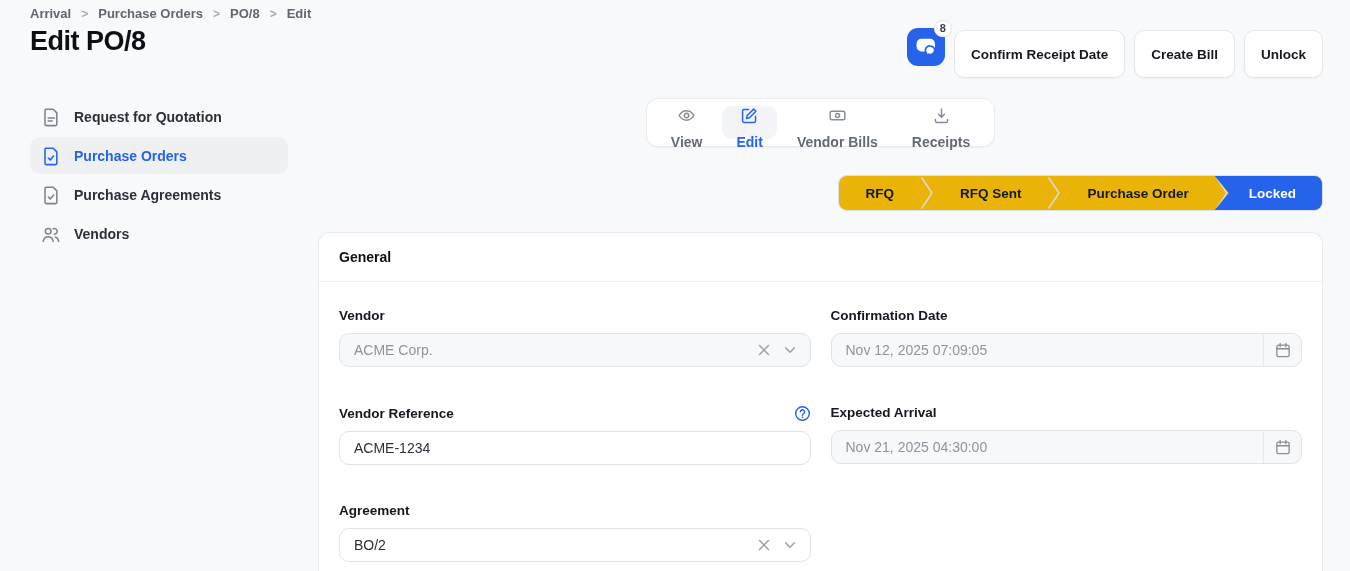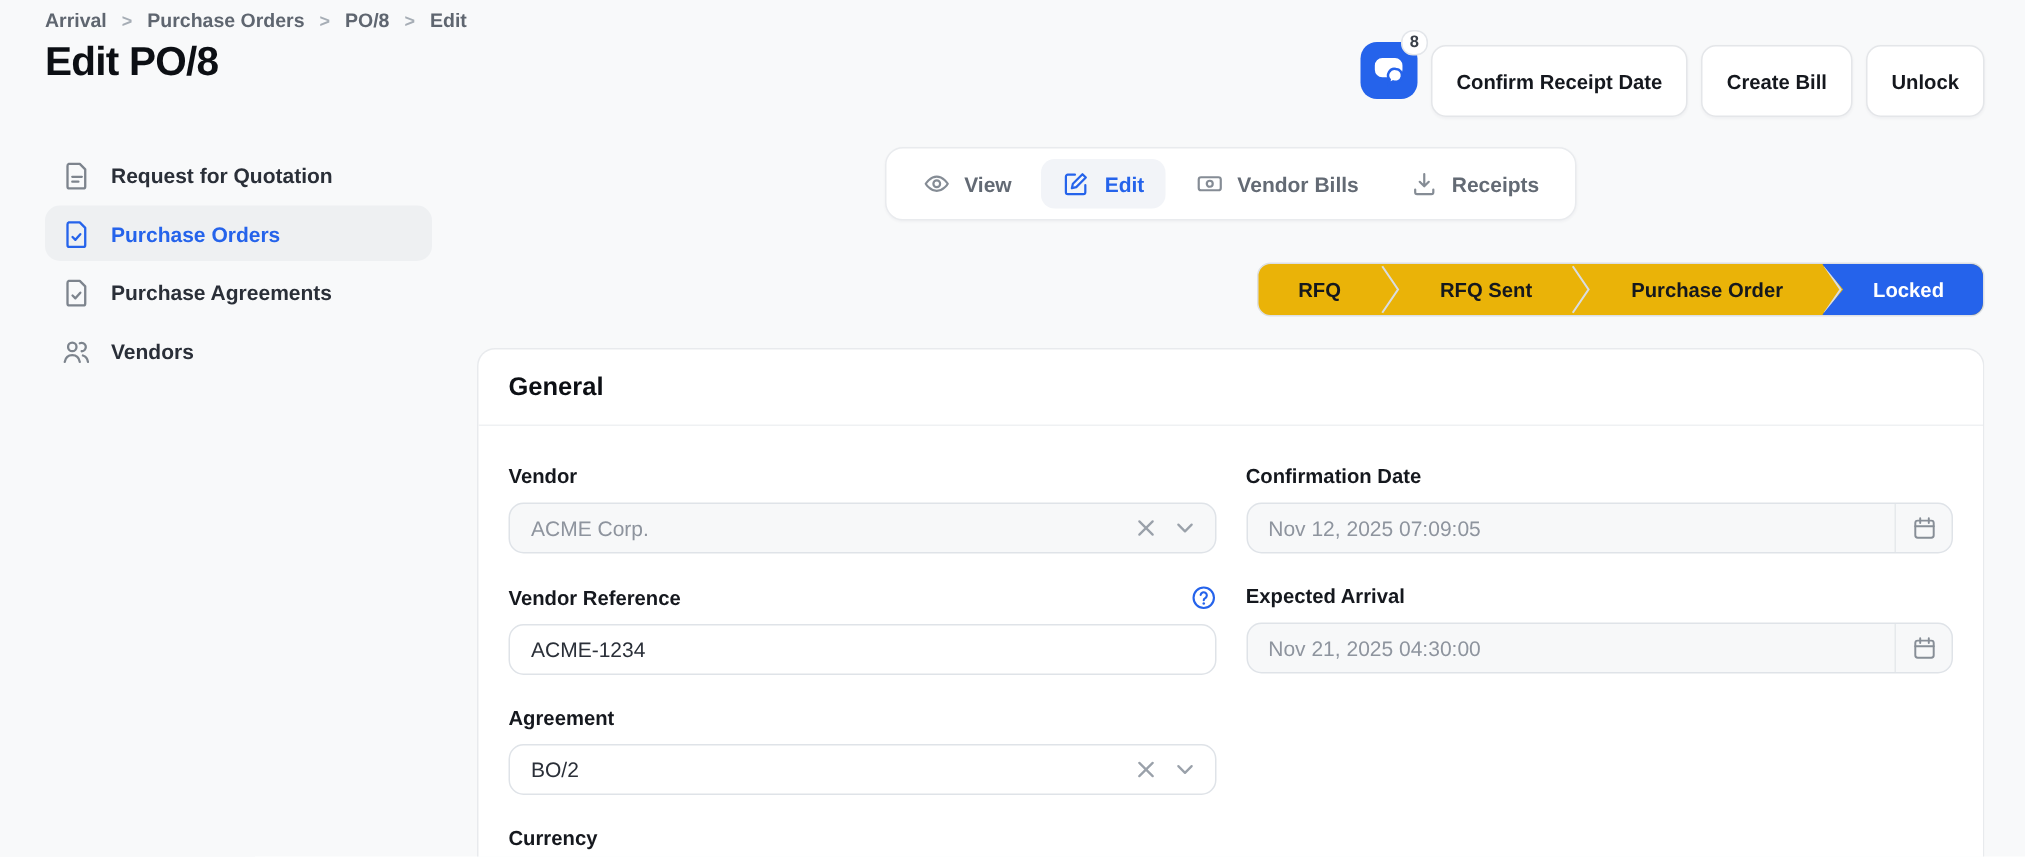--- a/index.html
+++ b/index.html
@@ -51,21 +51,21 @@
 
   
   .tabbar-wrap { display:flex; justify-content:center; }
   .tabbar {
     display:flex; align-items:center; gap:6px; background:#ffffff;
     border:1px solid #e9ebee; border-radius:12px; padding:7px 10px;
     box-shadow:0 1px 2px rgba(16,24,40,.04);
   }
   .tab {
     display:flex; align-items:center; gap:9px; padding:0 14px; height:33px;
-    border-radius:9px; font-size:14px; font-weight:bold; color:#636a74; cursor:pointer;
+    border-radius:9px; font-size:14px; font-weight:bold; color:#636a74; cursor:pointer;flex-direction:column;
   }
   .tab .t-icon { display:flex; color:#858c95; }
   .tab.active { background:#f2f4f8; color:#2563eb; }
   .tab.active .t-icon { color:#2563eb; }
 
   
   .pipeline-row { display:flex; justify-content:flex-end; margin-top:28px; }
   .pipeline {
     display:flex; align-items:stretch; height:36px; background:#eab308;
     border:1px solid #dde0e4; border-radius:9px; overflow:hidden;
@@ -79,24 +79,24 @@
     background:#2563eb; color:#ffffff; margin-left:-14px; padding:0 26px 0 34px;
     clip-path:polygon(0 0, 100% 0, 100% 100%, 0 100%, 14px 50%);
   }
 
   
   .card {
     margin-top:21px; background:#ffffff; border:1px solid #e8eaed;
     border-radius:12px 12px 0 0; border-bottom:none; min-height:400px;
   }
   .card-header { padding:15px 20px; border-bottom:1px solid #eff1f3; }
-  .card-title { font-size:17px; font-weight:bold; color:#0c0f14; }
+  .card-title { font-size:14px; font-weight:bold; color:#0c0f14; }
   .card-body { display:flex; gap:20px; padding:26px 20px 20px 20px; }
   .form-col { width:calc(50% - 10px); }
-  .field { margin-bottom:21px; }
+  .field { margin-bottom:38px; }
   .field-label-row { display:flex; align-items:center; justify-content:space-between; margin-bottom:9px; }
   .field-label { font-size:13.5px; font-weight:bold; color:#15181e; line-height:16px; }
   .help-icon { display:flex; color:#2563eb; cursor:pointer; }
   .control {
     display:flex; align-items:center; height:34px; border:1px solid #dfe3e8;
     border-radius:10px; background:#ffffff; font-size:14px; overflow:hidden;
   }
   .control.disabled { background:#f7f8f9; }
   .control .val { flex:1; padding:0 14px; color:#2a2f38; white-space:nowrap; }
   .control.disabled .val { color:#8e949e; }

